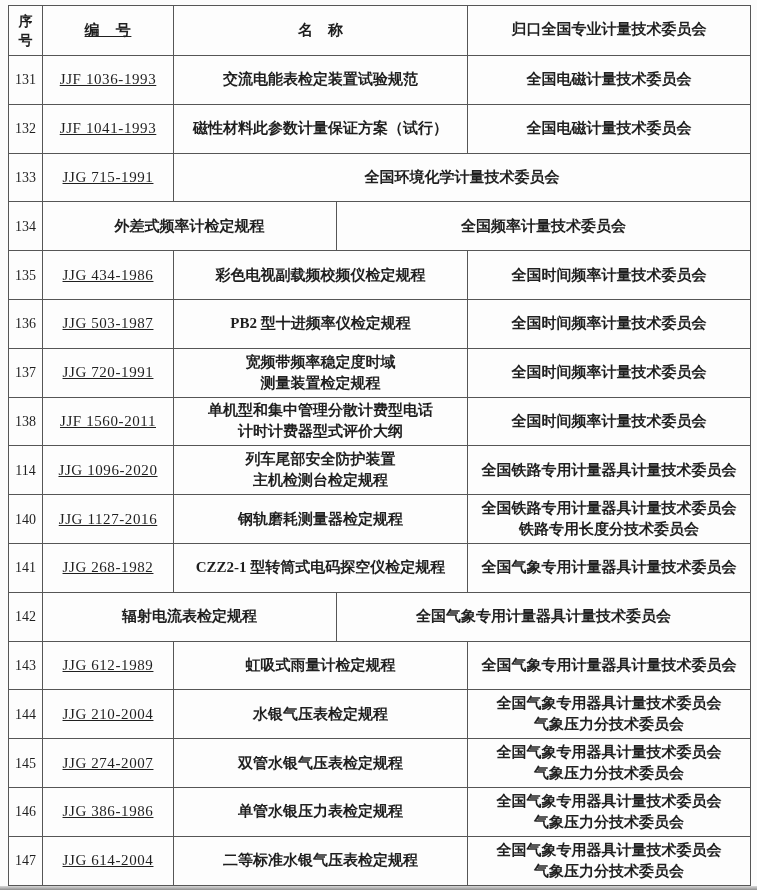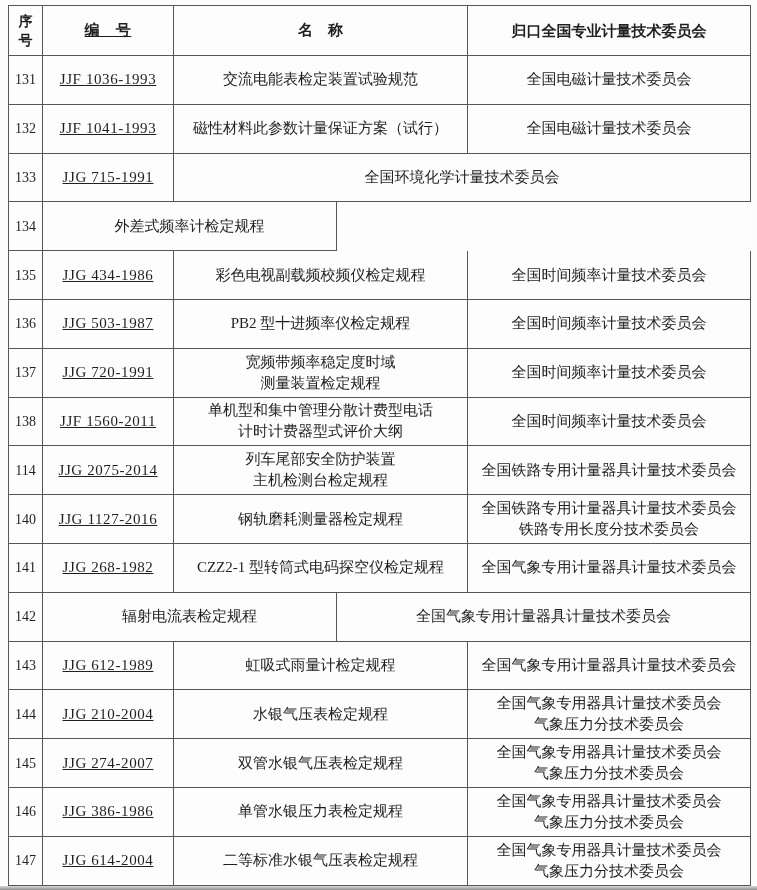--- a/index.html
+++ b/index.html
@@ -32,26 +32,26 @@
     display:flex;align-items:center;justify-content:center;
     text-align:center;
     white-space:pre-line;
     line-height:21px;
     font-size:15px;
     padding:2px 3px;
     overflow:hidden;
   }
   .col-no{width:34px;flex:none;font-size:14px;}
   .col-code{width:131px;flex:none;letter-spacing:0.6px;text-decoration:underline;}
-  .col-name{width:294px;flex:none;}
-  .col-committee{flex:1;}
+  .col-name{width:294px;flex:none;font-weight:bold;}
+  .col-committee{flex:1;font-weight:bold;}
   .hrow .tcell{height:50px;font-weight:700;}
   .hrow .col-no{line-height:19px;}
   .hrow .col-committee{
-    font-family:Liberation Sans, sans-serif;
+    font-family:Liberation Mono, monospace;
     font-size:15px;
   }
   .brow .tcell{height:48.8px;}
   .page-edge-bottom{
     position:absolute;left:0;bottom:0;width:757px;height:4px;
     background:linear-gradient(to bottom,#d8d8d8,#8f8f8f);
   }
 </style>
 </head>
 <body>
@@ -85,20 +85,21 @@
 
   <div class="trow brow">
     <div class="tcell col-no">133</div>
     <div class="tcell col-code">JJG 715-1991</div>
     <div class="tcell col-committee">全国环境化学计量技术委员会</div>
   </div>
 
   <div class="trow brow">
     <div class="tcell col-no">134</div>
     <div class="tcell col-name">外差式频率计检定规程</div>
+    <div class="tcell col-committee">全国频率计量技术委员会</div>
   </div>
 
   <div class="trow brow">
     <div class="tcell col-no">135</div>
     <div class="tcell col-code">JJG 434-1986</div>
     <div class="tcell col-name">彩色电视副载频校频仪检定规程</div>
     <div class="tcell col-committee">全国时间频率计量技术委员会</div>
   </div>
 
   <div class="trow brow">
@@ -119,21 +120,21 @@
   <div class="trow brow">
     <div class="tcell col-no">138</div>
     <div class="tcell col-code">JJF 1560-2011</div>
     <div class="tcell col-name">单机型和集中管理分散计费型电话
 计时计费器型式评价大纲</div>
     <div class="tcell col-committee">全国时间频率计量技术委员会</div>
   </div>
 
   <div class="trow brow">
     <div class="tcell col-no">114</div>
-    <div class="tcell col-code">JJG 2075-2014</div>
+    <div class="tcell col-code">JJG 1096-2020</div>
     <div class="tcell col-name">列车尾部安全防护装置
 主机检测台检定规程</div>
     <div class="tcell col-committee">全国铁路专用计量器具计量技术委员会</div>
   </div>
 
   <div class="trow brow">
     <div class="tcell col-no">140</div>
     <div class="tcell col-code">JJG 1127-2016</div>
     <div class="tcell col-name">钢轨磨耗测量器检定规程</div>
     <div class="tcell col-committee">全国铁路专用计量器具计量技术委员会

